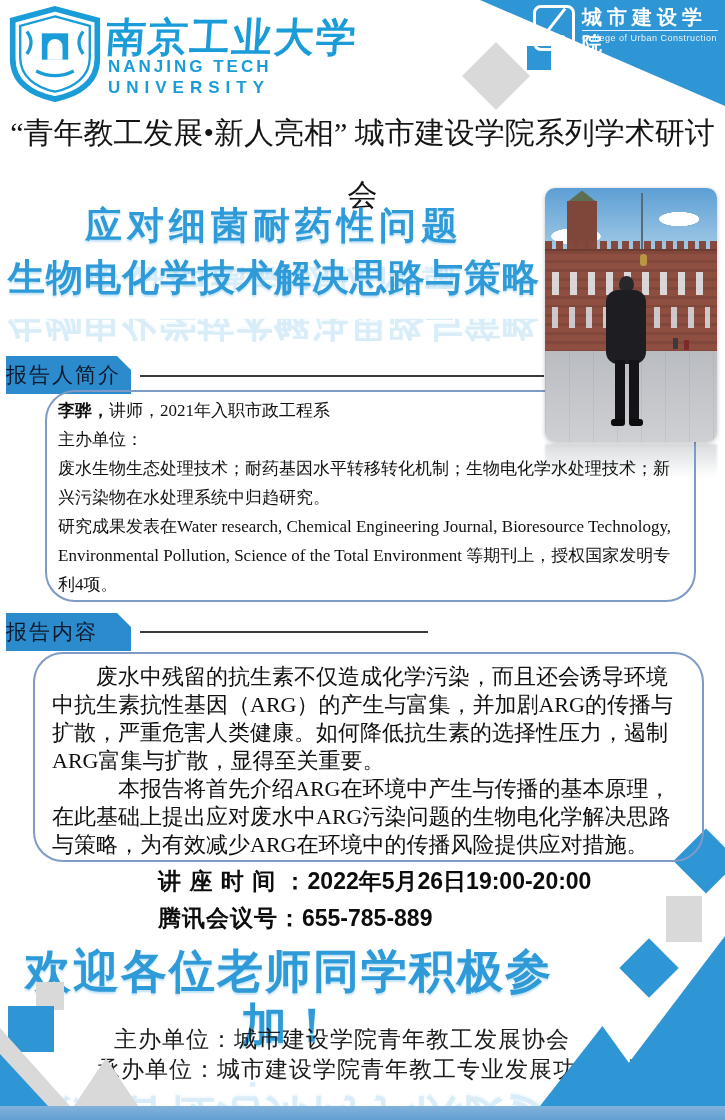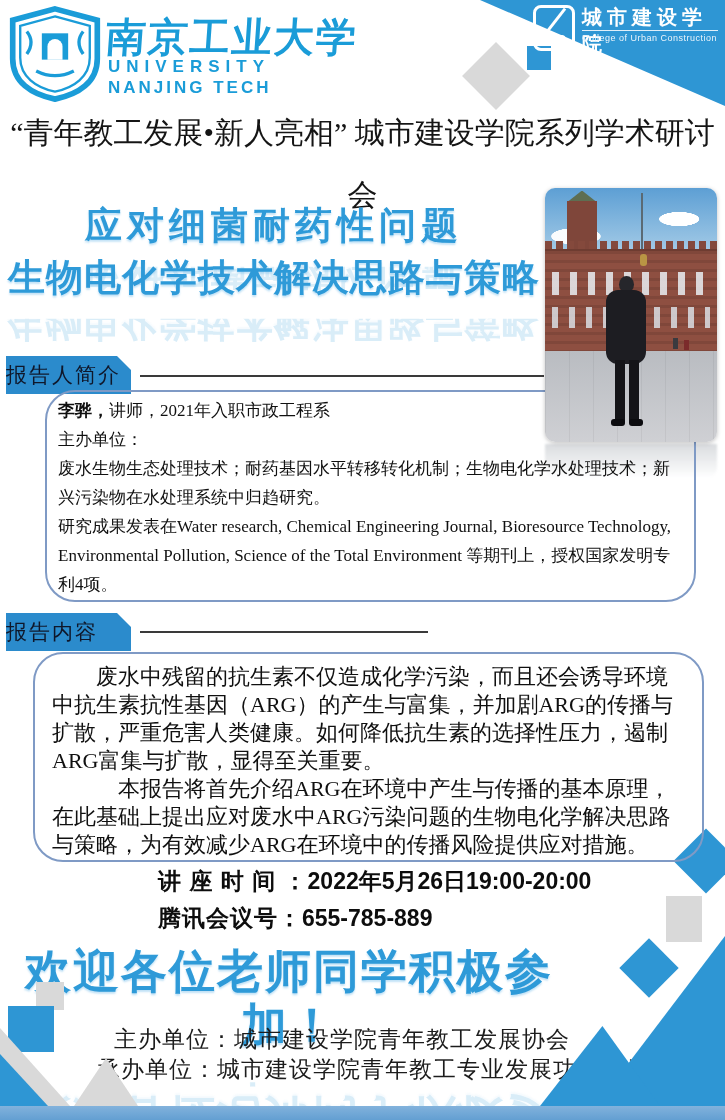--- a/index.html
+++ b/index.html
@@ -120,22 +120,22 @@
   <svg class="abs uni-logo" viewBox="0 0 100 100">
     <path d="M50 2 L95 14 V55 C95 80 75 93 50 98 C25 93 5 80 5 55 V14 Z" fill="#ffffff" stroke="#1a9cd8" stroke-width="6"></path>
     <path d="M50 10 L87 20 V54 C87 74 70 86 50 90 C30 86 13 74 13 54 V20 Z" fill="none" stroke="#1a9cd8" stroke-width="2.5"></path>
     <rect x="36" y="28" width="28" height="28" fill="#1a9cd8"></rect>
     <path d="M42 56 V42 a8 8 0 0 1 16 0 V56 Z" fill="#ffffff"></path>
     <path d="M20 26 q9 11 0 24 M80 26 q-9 11 0 24" fill="none" stroke="#1a9cd8" stroke-width="3.5"></path>
     <path d="M30 68 q20 10 40 0" fill="none" stroke="#1a9cd8" stroke-width="3.5"></path>
   </svg>
   <div class="abs uni-cn">南京工业大学</div>
   <div class="abs uni-en">
+    <div>NANJING TECH</div>
     <div style="letter-spacing:6px;">UNIVERSITY</div>
-    <div>NANJING TECH</div>
   </div>
 
   <div class="abs gray diamond" style="left:472px;top:52px;width:48px;height:48px;z-index:1;"></div>
   <div class="abs tr-tri"></div>
   <div class="abs blue" style="left:527px;top:46px;width:24px;height:24px;z-index:3;"></div>
   <div class="abs cuc-icon">
     <div class="slash"></div>
     <span class="abbr">CUC</span>
   </div>
   <div class="abs college-cn">城市建设学院</div>

